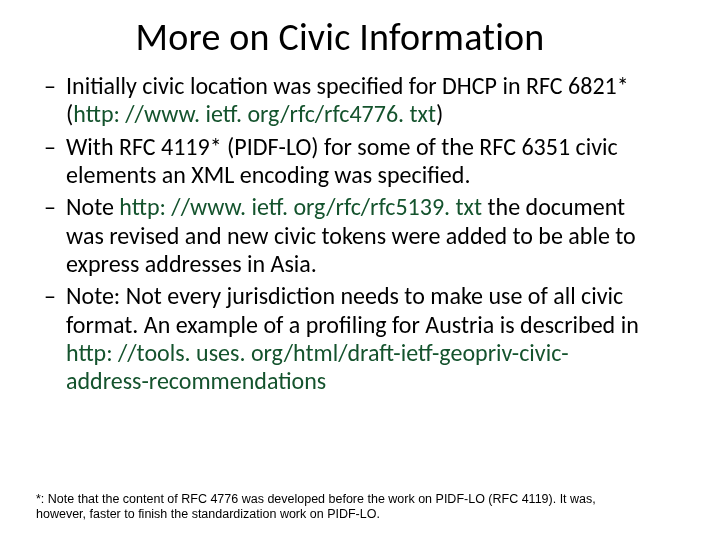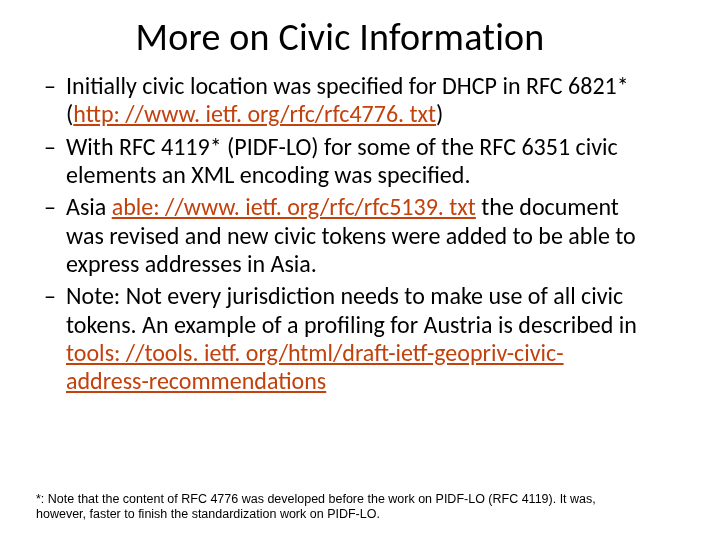--- a/index.html
+++ b/index.html
@@ -37,22 +37,21 @@
     padding-left: 22px;
     margin: 2px 0 4px 0;
   }
   ul.body > li::before {
     content: "–";
     position: absolute;
     left: 0;
     top: 0;
   }
   .uline {
-    text-decoration: underline;
-    color: #c2410c;
+    color: #14532d;
   }
   .footnote {
     position: absolute;
     left: 36px;
     right: 36px;
     bottom: 18px;
     font-family: Arial, sans-serif;
     font-size: 12.5px;
     line-height: 1.2;
   }
@@ -65,22 +64,22 @@
   <h1 class="title">More on Civic Information</h1>
 
   <ul class="body">
     <li>
       <span>Initially civic location was specified for DHCP in RFC 6821* (</span><span class="uline">http: //www. ietf. org/rfc/rfc4776. txt</span><span>)</span>
     </li>
     <li>
       <span>With RFC 4119* (PIDF-LO) for some of the RFC 6351 civic elements an XML encoding was specified.</span>
     </li>
     <li>
-      <span>Asia </span><span class="uline">able: //www. ietf. org/rfc/rfc5139. txt</span><span> the document was revised and new civic tokens were added to be able to express addresses in Asia.</span>
+      <span>Note </span><span class="uline">http: //www. ietf. org/rfc/rfc5139. txt</span><span> the document was revised and new civic tokens were added to be able to express addresses in Asia.</span>
     </li>
     <li>
-      <span>Note: Not every jurisdiction needs to make use of all civic tokens. An example of a profiling for Austria is described in </span><span class="uline">tools: //tools. ietf. org/html/draft-ietf-geopriv-civic-address-recommendations</span>
+      <span>Note: Not every jurisdiction needs to make use of all civic format. An example of a profiling for Austria is described in </span><span class="uline">http: //tools. uses. org/html/draft-ietf-geopriv-civic-address-recommendations</span>
     </li>
   </ul>
 
   <div class="footnote">*: Note that the content of RFC 4776 was developed before the work on PIDF-LO (RFC 4119). It was, however, faster to finish the standardization work on PIDF-LO.</div>
 
 </div>
 
 </body></html>

